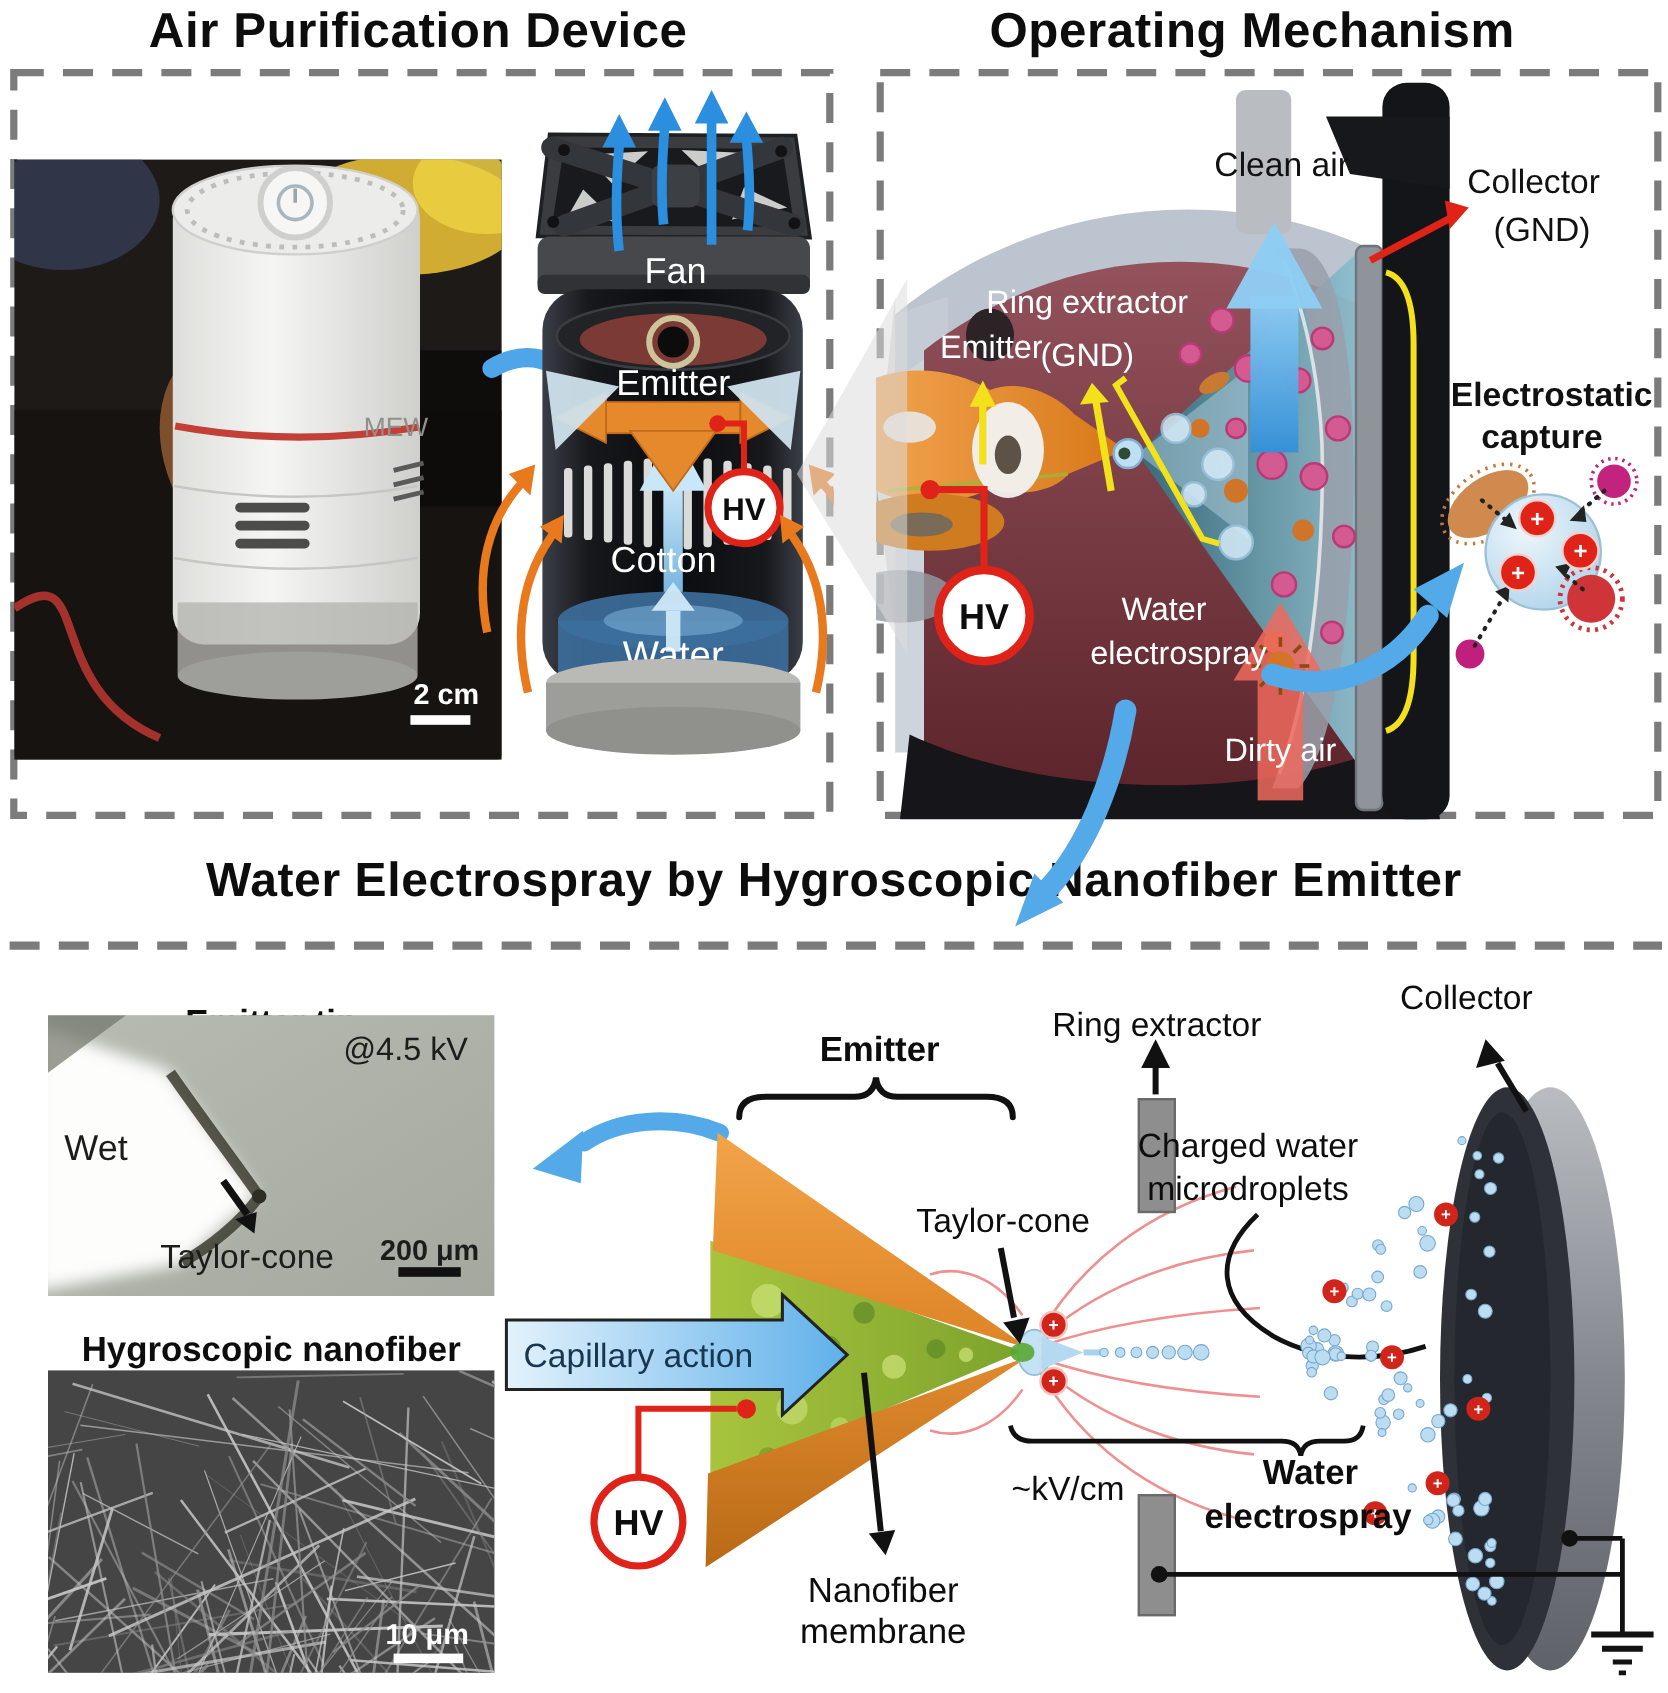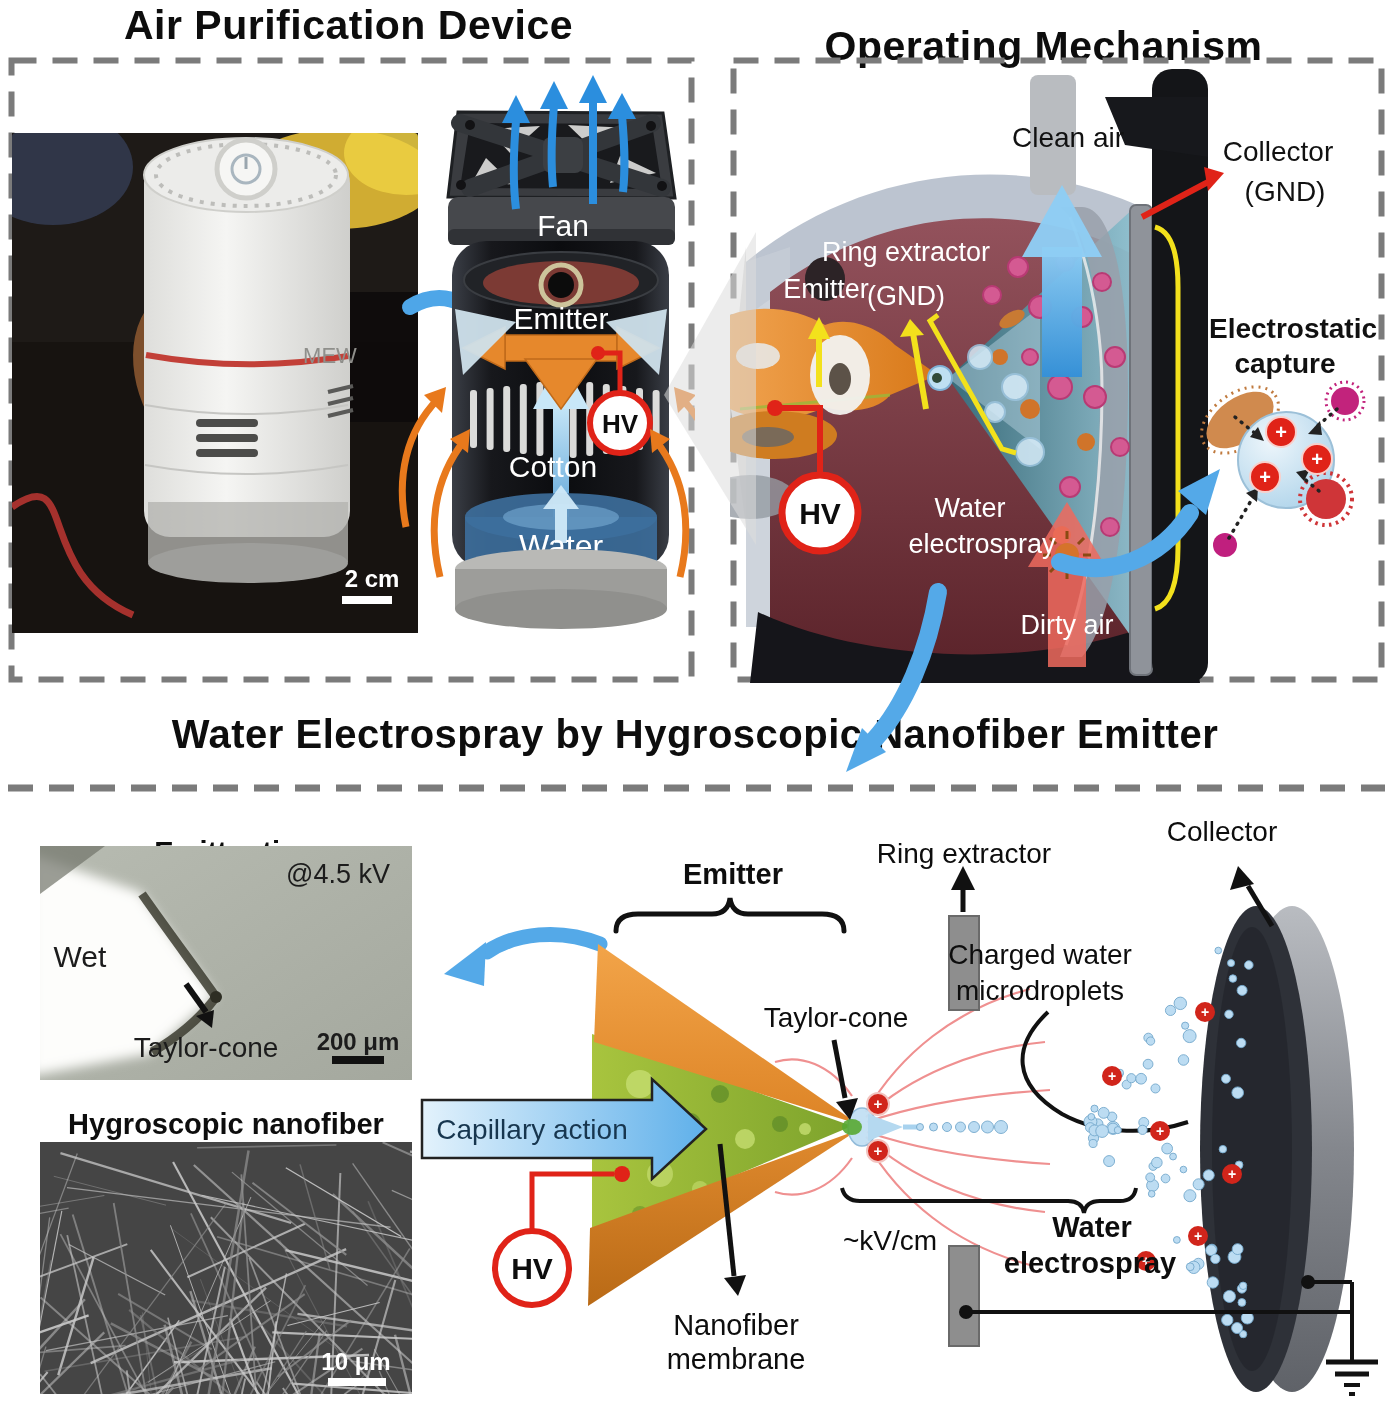--- a/index.html
+++ b/index.html
@@ -1,21 +1,21 @@
 <!DOCTYPE html>
 <html><head>
 <meta charset="utf-8">
 <style>
   html,body{margin:0;padding:0;background:#ffffff;}
   .fig{position:relative;width:1390px;height:1411px;background:#fff;overflow:hidden;
        font-family:"Liberation Sans",sans-serif;}
   .title{position:absolute;text-align:center;font-weight:bold;color:#0d0d0d;
          font-size:41px;letter-spacing:.5px;}
   .t1{left:0;top:2px;width:697px;}
-  .t2{left:697px;top:2px;width:693px;margin-top:21px;}
+  .t2{left:697px;top:2px;width:693px;}
   .t3{left:0;top:712px;width:1390px;font-size:40px;}
   svg{position:absolute;}
   text{font-family:"Liberation Sans",sans-serif;}
   .wlbl{fill:#ffffff;font-size:27px;}
   .blbl{fill:#111111;font-size:28px;}
   .bold{font-weight:bold;}
   .hvtxt{fill:#0d0d0d;font-weight:bold;}
 </style>
 </head>
 <body>

